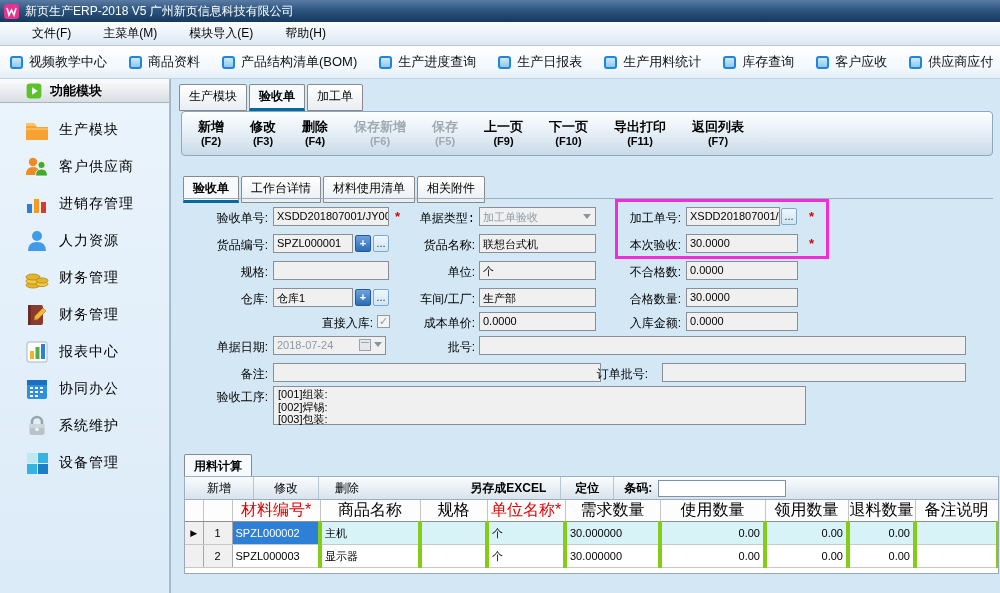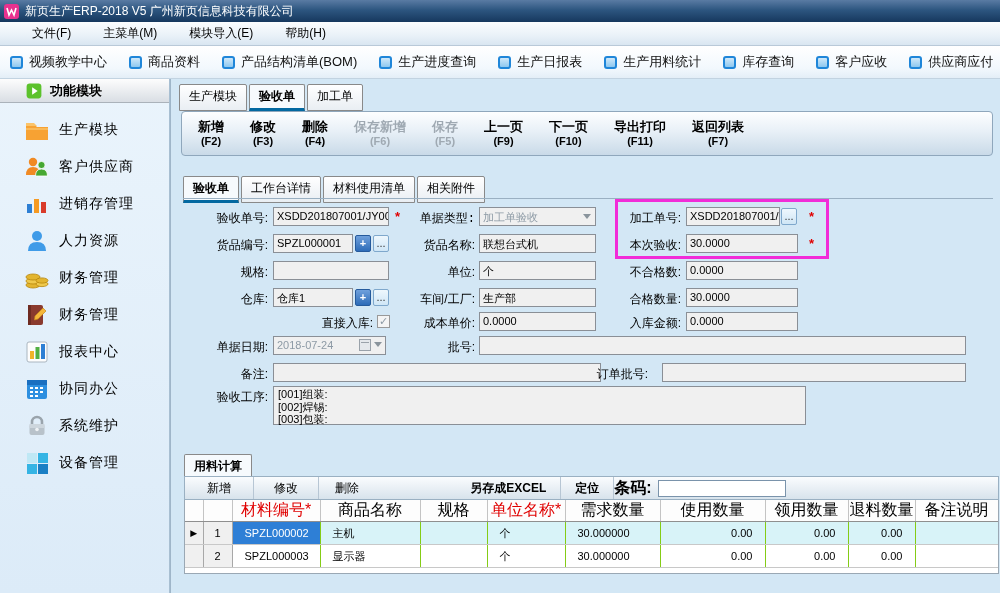--- a/index.html
+++ b/index.html
@@ -81,31 +81,31 @@
   .annotation { position:absolute; left:444px; top:120px; width:214px; height:60px;
     border:3px solid #f12cd8; pointer-events:none; }
 
   
   .gridbar { position:absolute; left:13px; top:397px; width:815px; height:24px;
     border:1px solid #9ab0c2; background:linear-gradient(180deg,#fafcfe,#d8e3ec);
     display:flex; align-items:center; }
   .gbtn { font-size:12px; color:#000; padding:0 14px; height:100%; display:flex; align-items:center;
     border-right:1px solid #b7c6d4; cursor:default; white-space:nowrap; }
   .gbtn.bold { font-weight:bold; }
-  .barcode-label { font-size:16px; font-weight:bold; margin:0 6px 0 0; white-space:nowrap; }
+  .barcode-label { font-size:12px; font-weight:bold; margin:0 6px 0 10px; white-space:nowrap; }
   .barcode-input { width:128px; height:17px; background:#fff; border:1px solid #7a93ab; }
 
   .grid { position:absolute; left:13px; top:421px; width:815px; height:74px; background:#fff;
     border:1px solid #9aa8b4; border-top:none; overflow:hidden; }
   table.mat { border-collapse:collapse; table-layout:fixed; width:813px; }
   table.mat th { font-size:16px; font-weight:normal; color:#000; height:17px;
     background:#fdfdfd; border-right:1px solid #c4c4c4; border-bottom:1px solid #8f8f8f; overflow:hidden; white-space:nowrap; }
   table.mat th.reqcol { color:#e00000; }
   table.mat td { font-size:11px; color:#000; height:23px; background:#fff;
-    border-right:1px solid #84cc16; border-bottom:1px solid #c8c8c8; padding:0 12px; overflow:hidden; white-space:nowrap; }
+    border-right:4px solid #84cc16; border-bottom:1px solid #c8c8c8; padding:0 3px; overflow:hidden; white-space:nowrap; }
   table.mat td.rowhead { background:#f0f0f0; border-right:1px solid #a8a8a8; text-align:center; padding:0; }
   table.mat tr.sel td { background:#d8f3f8; }
   table.mat tr.sel td.rowhead { background:#f0f0f0; }
   table.mat tr.sel td.code { background:#2e7fd6; color:#fff; }
   td.num { text-align:right; padding-right:6px; }
 </style>
 </head>
 <body>
 
 <div class="window">

